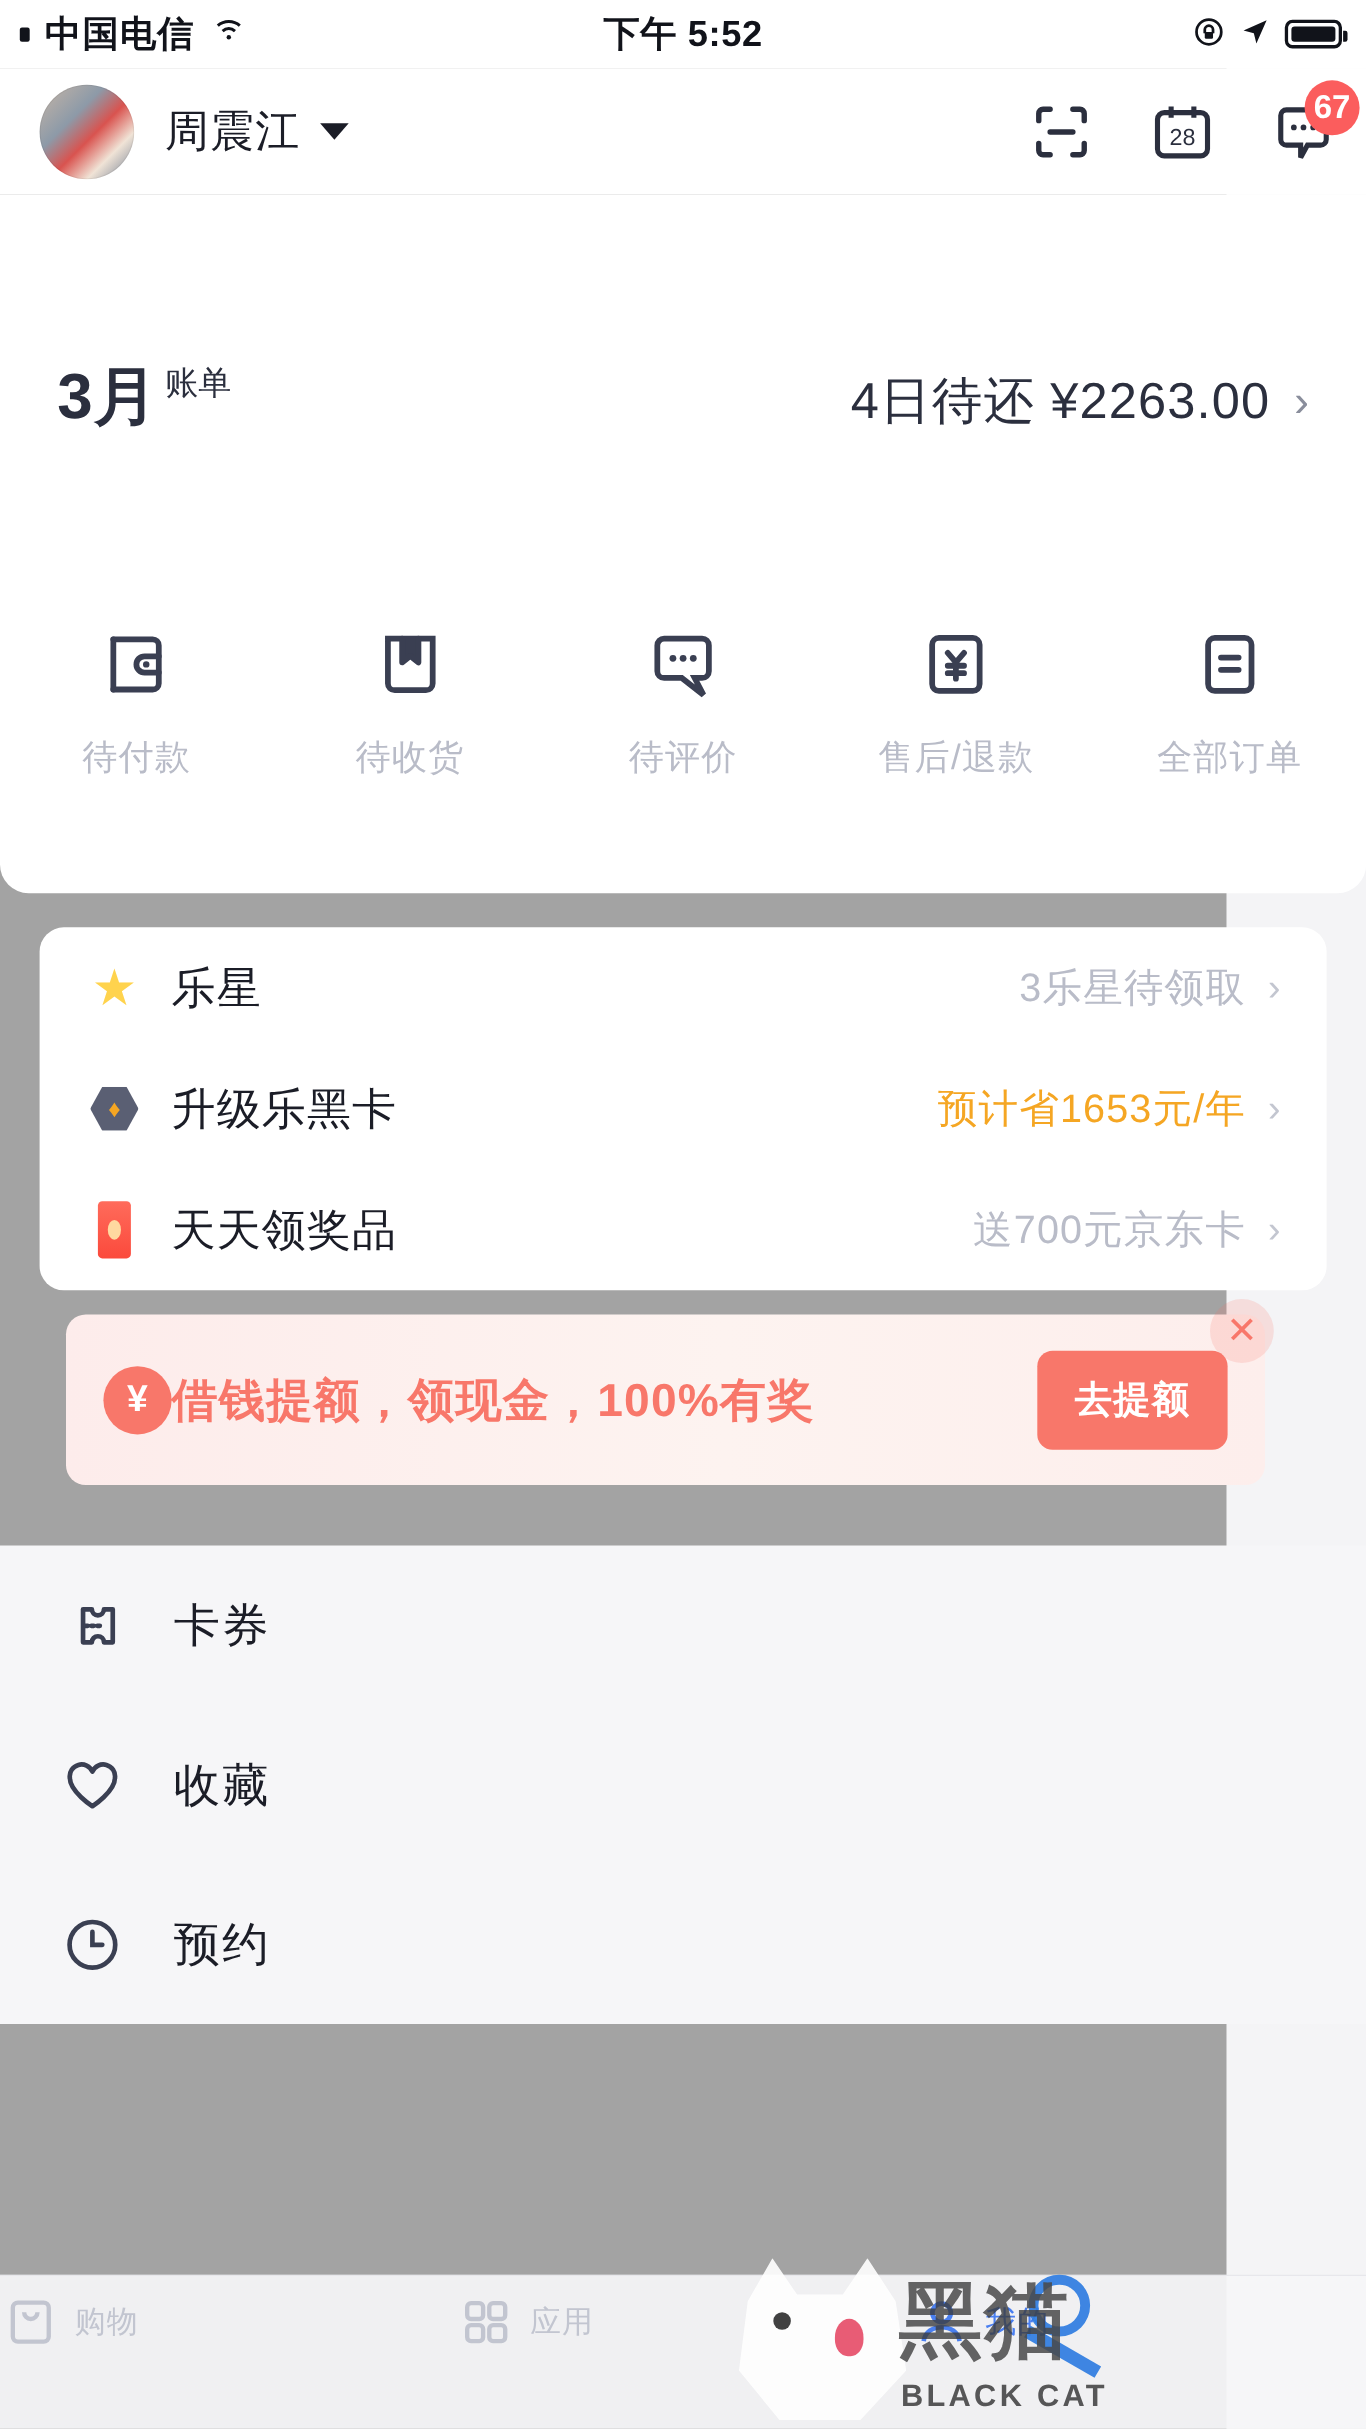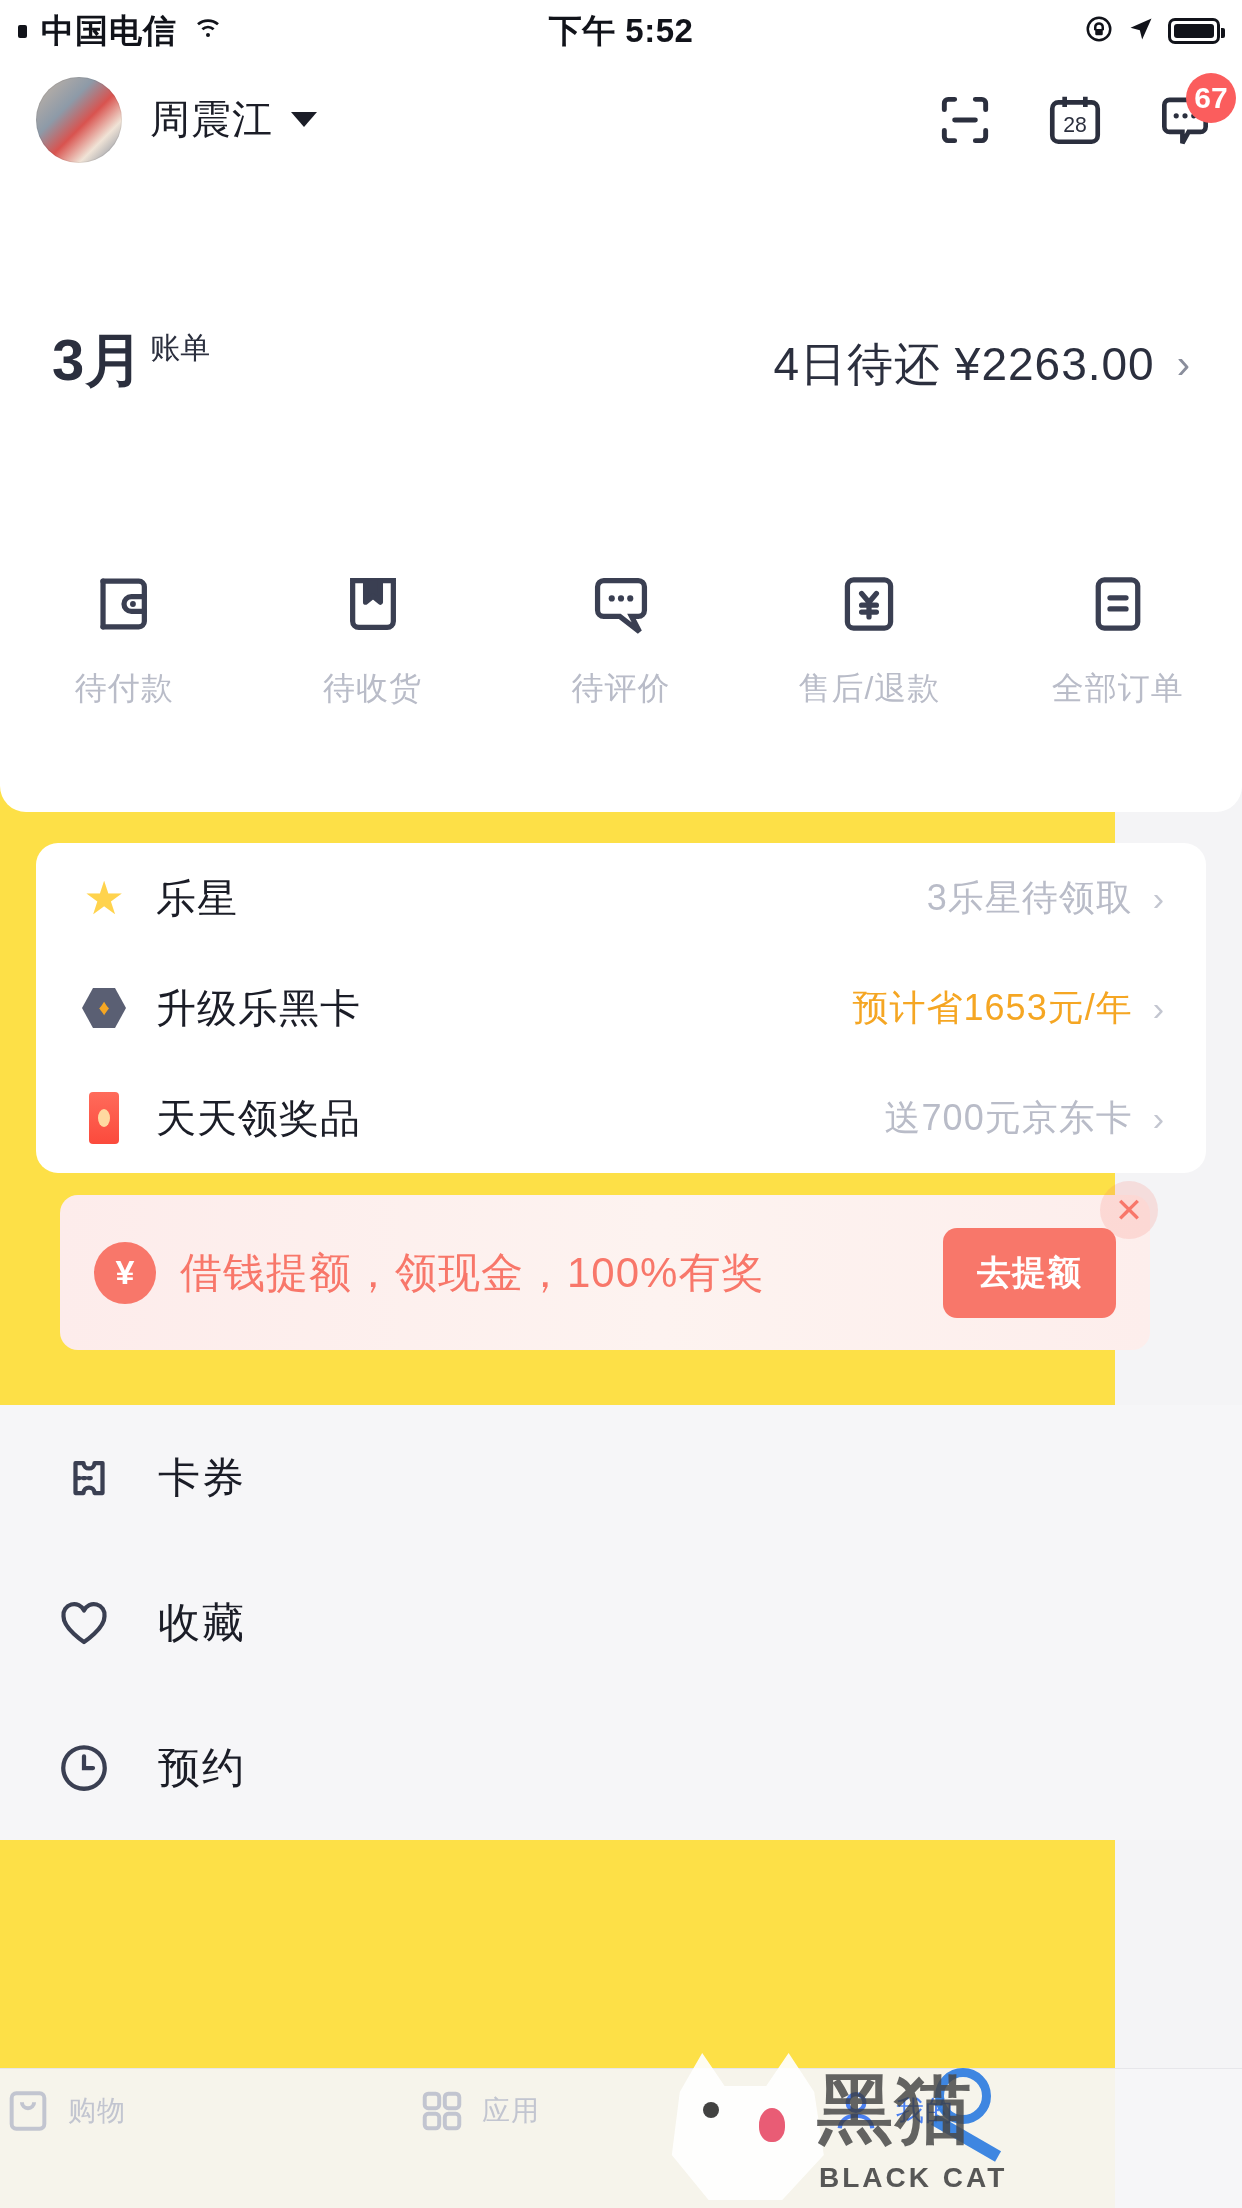--- a/index.html
+++ b/index.html
@@ -2,21 +2,21 @@
 <html><head>
 <meta charset="utf-8">
 <style>
   * { margin:0; padding:0; box-sizing:border-box; }
   html, body {
     width:1242px; height:2208px;
     font-family:"Liberation Sans","DejaVu Sans",sans-serif;
     background:#f4f4f6;
     overflow:hidden;
   }
-  .screen { position:relative; width:1115px; height:2208px; background:#fde047; }
+  .screen { position:relative; width:1115px; height:2208px; background:#a3a3a3; }
 
   
   .statusbar {
     position:absolute; top:0; left:0; width:1242px; height:62px;
     display:flex; align-items:center; background:#ffffff; color:#11131a;
   }
   .sb-left { display:flex; align-items:center; gap:14px; padding-left:18px; width:420px; }
   .sb-dot { width:9px; height:13px; background:#11131a; border-radius:2px; }
   .sb-carrier { font-size:33px; font-weight:600; letter-spacing:1px; }
   .sb-wifi { font-size:30px; color:#11131a; }
@@ -85,21 +85,21 @@
   .redtag i { width:12px; height:18px; background:#ffd9a0; border-radius:50%; display:block; }
 
   
   .promo {
     position:absolute; top:1195px; left:60px; width:1090px; height:155px;
     background:linear-gradient(90deg,#fdeceb 0%,#fdf3f0 55%,#fdeeec 100%);
     border-radius:18px; display:flex; align-items:center; padding:0 34px;
   }
   .promo-ic { width:62px; height:62px; border-radius:50%; background:#f8776a; color:#fff;
               display:flex; align-items:center; justify-content:center; font-size:34px; font-weight:700; flex:none;}
-  .promo-txt { font-size:42px; color:#f8776a; font-weight:400; margin-left:24px; letter-spacing:1px; }
+  .promo-txt { font-size:42px; color:#f8776a; font-weight:700; letter-spacing:1px; }
   .promo-sp { flex:1; }
   .promo-btn { background:#f8776a; color:#fff; font-size:34px; font-weight:600; border:none;
                border-radius:14px; padding:22px 34px; letter-spacing:1px; }
   .promo-close { position:absolute; top:-14px; right:-8px; width:58px; height:58px; border-radius:50%;
                  background:rgba(248,119,106,.18); color:#f8776a; font-size:34px;
                  display:flex; align-items:center; justify-content:center; }
 
   
   .menu { position:absolute; top:1405px; left:0; width:1242px; background:#f6f6f8; }
   .mrow { height:145px; display:flex; align-items:center; padding:0 52px; }

